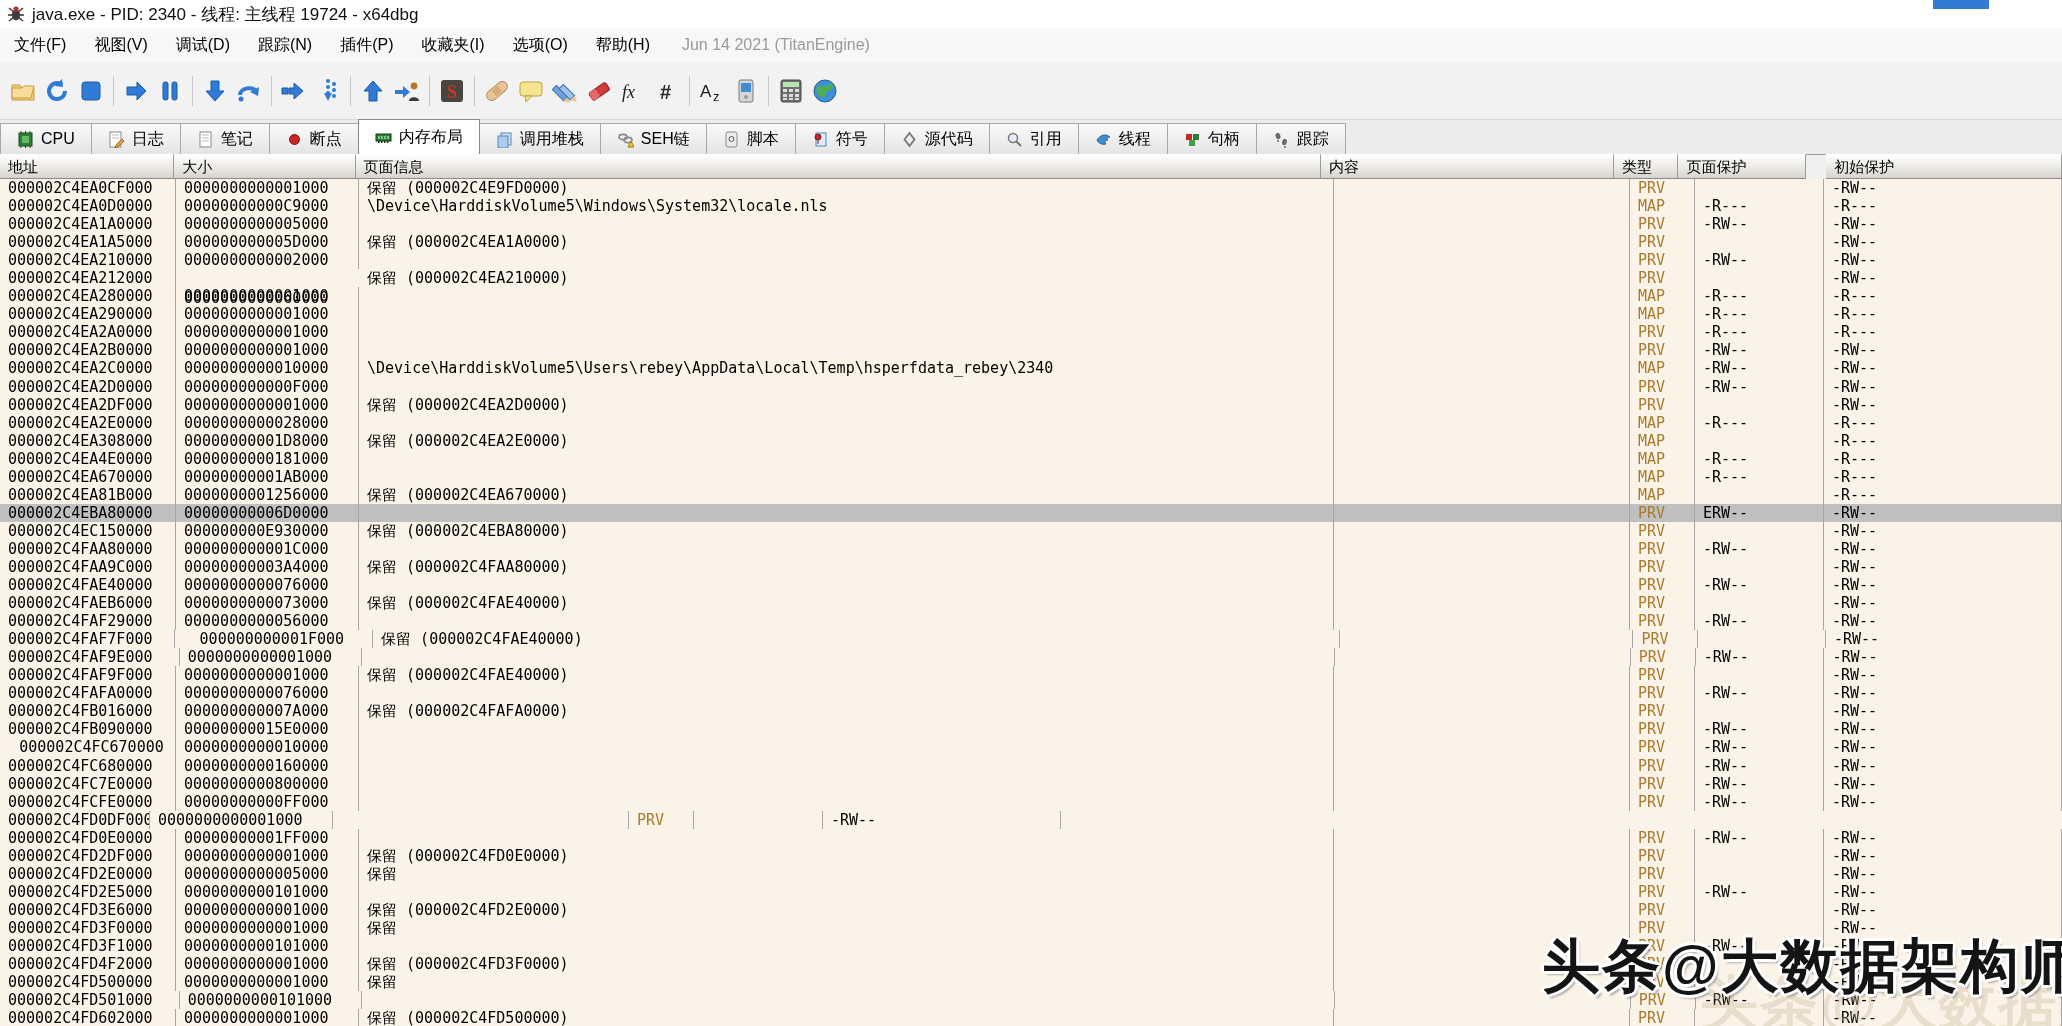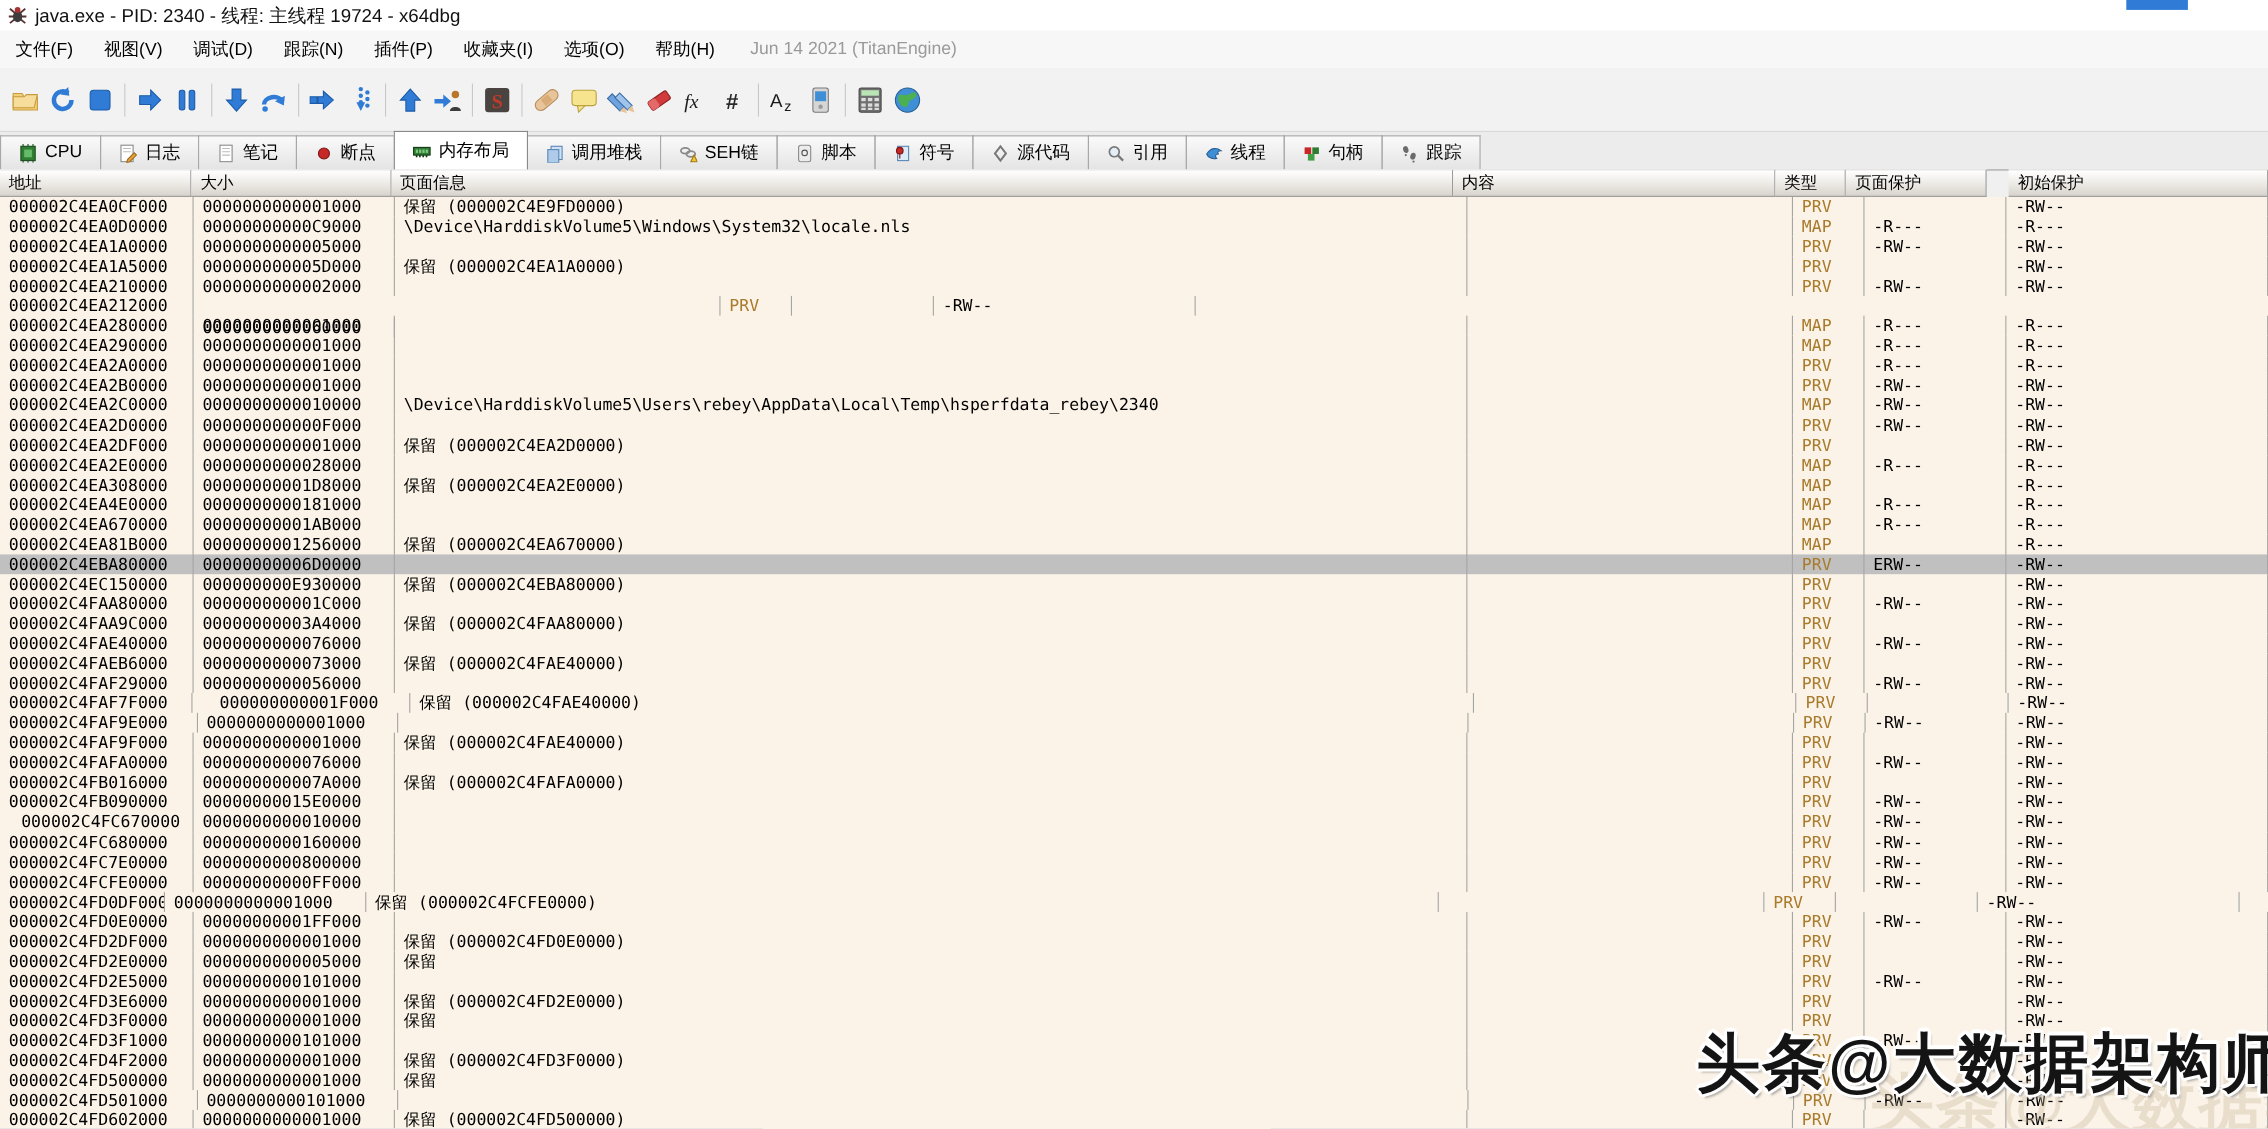--- a/index.html
+++ b/index.html
@@ -434,20 +434,21 @@
         <div class="mcell" style="width: 183px;">0000000000002000</div>
         <div class="mcell" style="width: 975px;"></div>
         <div class="mcell" style="width: 296px;"></div>
         <div class="mcell type" style="width: 65px;">PRV</div>
         <div class="mcell" style="width: 129px;">-RW--</div>
         <div class="mcell" style="width: 238px;">-RW--</div>
       </div>
       <div class="mrow">
         <div class="mcell" style="width: 176px;">000002C4EA212000</div>
         <div class="mcell" style="width: 183px; margin-top: 20px;">0000000000060000</div>
+        <div class="mcell" style="width: 975px;">保留 (000002C4EA210000)</div>
         <div class="mcell" style="width: 296px;"></div>
         <div class="mcell type" style="width: 65px;">PRV</div>
         <div class="mcell" style="width: 129px;"></div>
         <div class="mcell" style="width: 238px;">-RW--</div>
       </div>
       <div class="mrow">
         <div class="mcell" style="width: 176px;">000002C4EA280000</div>
         <div class="mcell" style="width: 183px;">0000000000001000</div>
         <div class="mcell" style="width: 975px;"></div>
         <div class="mcell" style="width: 296px;"></div>
@@ -703,21 +704,20 @@
         <div class="mcell" style="width: 183px;">00000000000FF000</div>
         <div class="mcell" style="width: 975px;"></div>
         <div class="mcell" style="width: 296px;"></div>
         <div class="mcell type" style="width: 65px;">PRV</div>
         <div class="mcell" style="width: 129px;">-RW--</div>
         <div class="mcell" style="width: 238px;">-RW--</div>
       </div>
       <div class="mrow">
         <div class="mcell" style="width: 150px;">000002C4FD0DF000</div>
         <div class="mcell" style="width: 183px;">0000000000001000</div>
-        <div class="mcell" style="width: 975px;">保留 (000002C4FCFE0000)</div>
         <div class="mcell" style="width: 296px;"></div>
         <div class="mcell type" style="width: 65px;">PRV</div>
         <div class="mcell" style="width: 129px;"></div>
         <div class="mcell" style="width: 238px;">-RW--</div>
       </div>
       <div class="mrow">
         <div class="mcell" style="width: 176px;">000002C4FD0E0000</div>
         <div class="mcell" style="width: 183px;">00000000001FF000</div>
         <div class="mcell" style="width: 975px;"></div>
         <div class="mcell" style="width: 296px;"></div>

